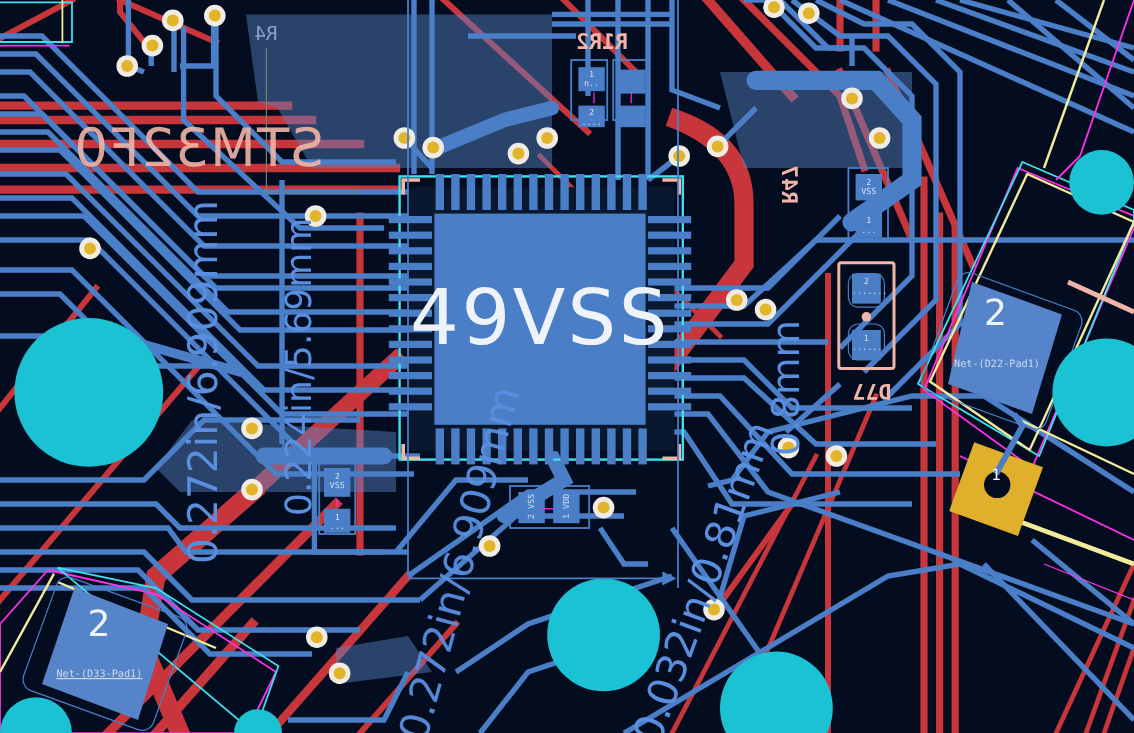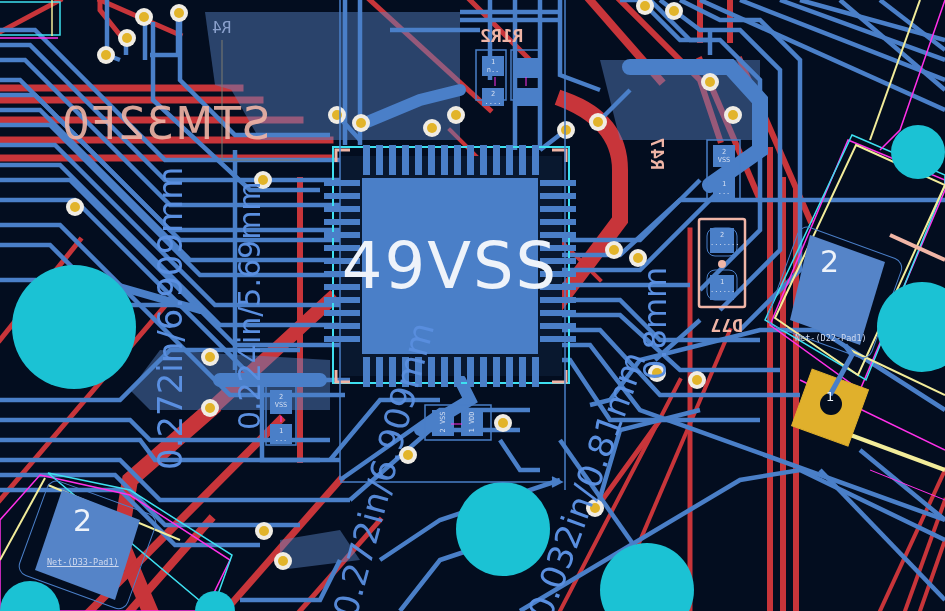--- a/index.html
+++ b/index.html
@@ -395,21 +395,21 @@
 <div class="smalllbl" style="left:713px;top:180px;width:22px;"><span>1</span><br><span>...</span></div>
 <div class="smalllbl" style="left:710px;top:231px;width:24px;"><span>2</span><br><span>.......</span></div>
 <div class="smalllbl" style="left:710px;top:278px;width:24px;"><span>1</span><br><span>......</span></div>
 <div class="smalllbl" style="left:270px;top:393px;width:22px;"><span>2</span><br><span>VSS</span></div>
 <div class="smalllbl" style="left:270px;top:427px;width:22px;"><span>1</span><br><span>...</span></div>
 <div class="smalllbl" style="left:430px;top:418px;width:26px;transform:rotate(-90deg);"><span>2</span> <span>VSS</span></div>
 <div class="smalllbl" style="left:459px;top:418px;width:26px;transform:rotate(-90deg);"><span>1</span> <span>VDD</span></div>
 
 
 <div class="padnum" style="left:820px;top:244px;font-size:30px;">2</div>
-<div class="netname" style="left:795px;top:299px;margin-top:34px;">Net-(D22-Pad1)</div>
+<div class="netname" style="left:795px;top:299px;">Net-(D22-Pad1)</div>
 <div class="padnum" style="left:826px;top:389px;font-size:13px;">1</div>
 <div class="padnum" style="left:73px;top:503px;font-size:30px;">2</div>
 <div class="netname" style="left:47px;top:557px;text-decoration:underline;">Net-(D33-Pad1)</div>
 
 
 <div class="dim" style="left:150px;top:470px;font-size:34px;transform:rotate(-90deg);">0.272in/6.909mm</div>
 <div class="dim" style="left:232px;top:430px;font-size:30px;transform:rotate(-90deg);">0.224in/5.69mm</div>
 <div class="dim" style="left:325px;top:611px;font-size:34px;transform:rotate(-75deg);opacity:0.95;">0.272in/6.909mm</div>
 <div class="dim" style="left:520px;top:611px;font-size:34px;transform:rotate(-70deg);">0.032in/0.81mm</div>
 <div class="dim" style="left:636px;top:380px;font-size:32px;transform:rotate(-90deg);">0.8mm</div>

